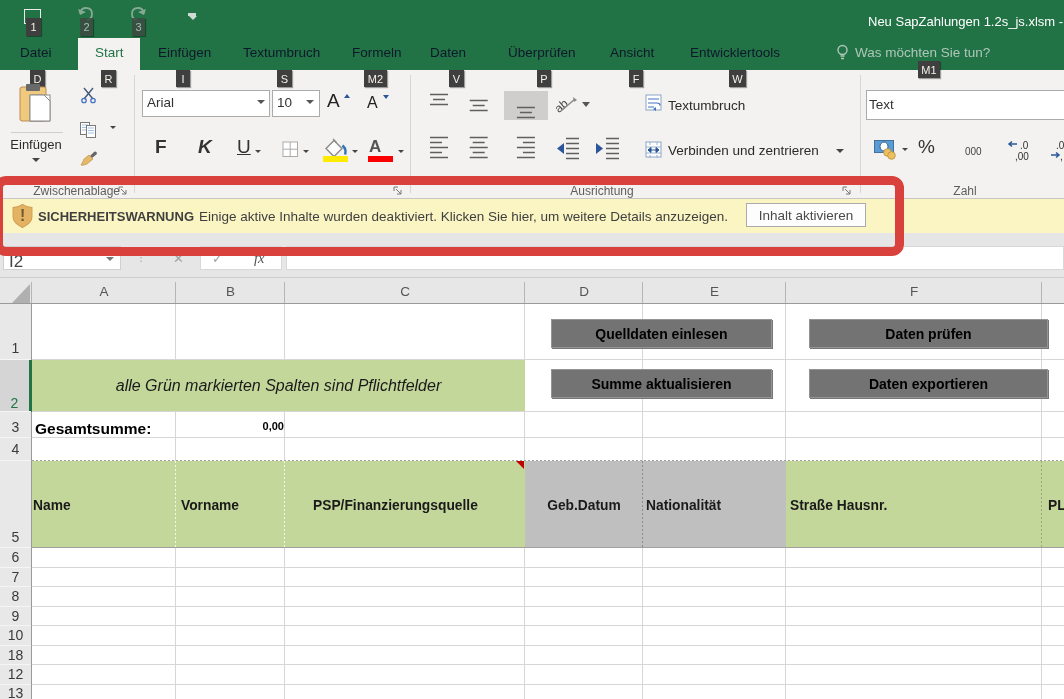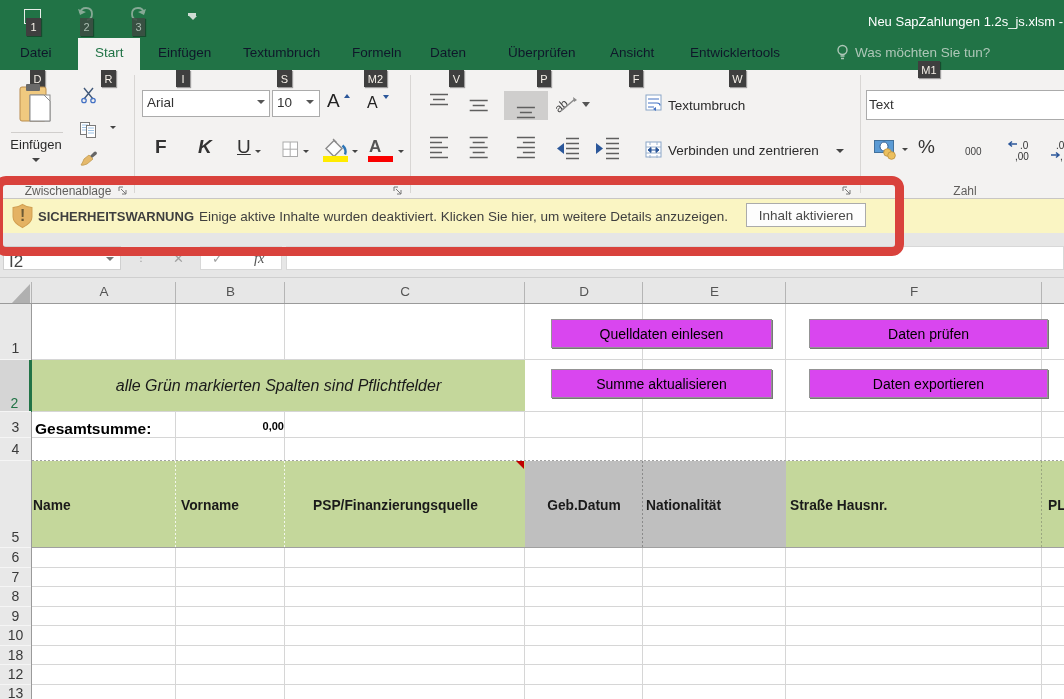--- a/index.html
+++ b/index.html
@@ -3,23 +3,23 @@
 <style>
   html,body{margin:0;padding:0;}
   #root{position:relative;width:1064px;height:699px;overflow:hidden;
         font-family:"Liberation Sans",sans-serif;background:#fff;}
   .abs{position:absolute;}
   .kt{position:absolute;background:#3f3f3f;color:#f5f0e8;font-size:11px;
       display:flex;align-items:center;justify-content:center;box-shadow:1px 1px 1px rgba(0,0,0,.35);}
   .tab{position:absolute;top:45px;color:#0f172a;font-size:13.5px;white-space:nowrap;}
   .glab{position:absolute;top:184px;height:14px;font-size:12px;color:#605e5c;text-align:center;}
   .combo{position:absolute;background:#fff;border:1px solid #ababab;}
-  .vbtn{position:absolute;background:#d946ef;border:1px solid #949494;
+  .vbtn{position:absolute;background:#737373;border:1px solid #949494;
         box-shadow:1px 1px 0 #777;display:flex;align-items:center;justify-content:center;
-        font-size:14px;color:#000;}
+        font-size:14px;color:#000;font-weight:bold;}
   .colh{position:absolute;top:279px;height:25px;font-size:13.5px;color:#555;
         display:flex;align-items:center;justify-content:center;}
   .rowh{position:absolute;left:0;width:31px;font-size:14px;color:#3a3a3a;
         display:flex;align-items:flex-end;justify-content:center;padding-bottom:2px;box-sizing:border-box;}
   .gl-v{position:absolute;width:1px;background:#d6d6d6;}
   .gl-h{position:absolute;height:1px;background:#d6d6d6;}
   .hdrtxt{position:absolute;font-weight:bold;font-size:13.8px;color:#1a1a1a;}
 </style></head>
 <body>
 <div id="root">
@@ -197,21 +197,22 @@
       <text x="13" y="10" font-size="10" fill="#333">.0</text>
       <text x="8" y="21" font-size="10" fill="#333">,00</text>
       <path d="M10 5 L3 5 M5 2.5 L2 5 L5 7.5" stroke="#2b579a" stroke-width="1.5" fill="none"></path>
     </svg>
 <svg class="abs" style="left:1050px;top:139px;" width="20" height="24" viewBox="0 0 20 24">
       <text x="6" y="10" font-size="10" fill="#333">.0</text>
       <text x="10" y="21" font-size="10" fill="#333">,</text>
       <path d="M1 16 L8 16 M6 13.5 L9 16 L6 18.5" stroke="#2b579a" stroke-width="1.5" fill="none"></path>
     </svg>
 
-<div class="glab" style="left:8px;width:120px;">Zwischenablage</div>
+<div class="glab" style="left:0;width:120px;text-align:right;">Zwischenablage</div>
+<div class="glab" style="left:412px;width:380px;">Ausrichtung</div>
 <div class="glab" style="left:885px;width:160px;">Zahl</div>
 <svg class="abs" style="left:118px;top:186px;" width="11" height="11" viewBox="0 0 11 11">
       <path d="M1 1 h4 M1 1 v4 M3 3 l5 5 M8 4 v4 h-4" stroke="#777" fill="none"></path>
     </svg>
 <svg class="abs" style="left:393px;top:186px;" width="11" height="11" viewBox="0 0 11 11">
       <path d="M1 1 h4 M1 1 v4 M3 3 l5 5 M8 4 v4 h-4" stroke="#777" fill="none"></path>
     </svg>
 <svg class="abs" style="left:842px;top:186px;" width="11" height="11" viewBox="0 0 11 11">
       <path d="M1 1 h4 M1 1 v4 M3 3 l5 5 M8 4 v4 h-4" stroke="#777" fill="none"></path>
     </svg>

